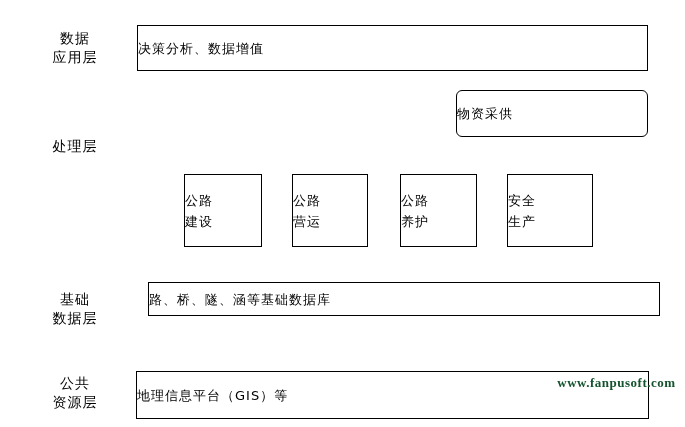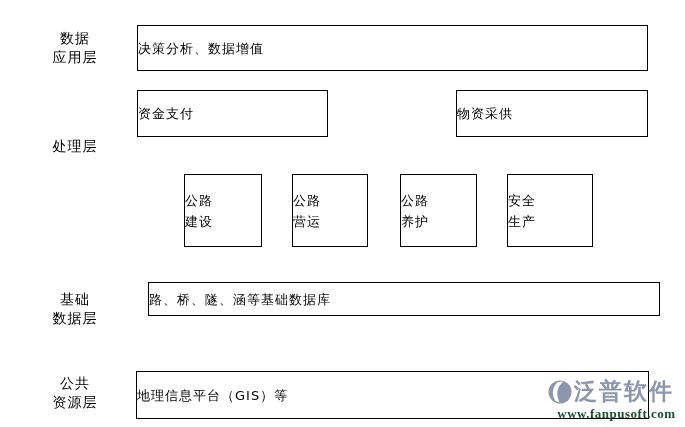--- a/index.html
+++ b/index.html
@@ -37,21 +37,21 @@
     justify-content: center;
     font-size: 13px;
     line-height: 21px;
     color: #000000;
     text-align: center;
     letter-spacing: 1px;
   }
 
   .box-decision   { left: 137px; top:  25px; width: 511px; height: 46px; }
   .box-payment    { left: 137px; top:  90px; width: 191px; height: 47px; }
-  .box-materials  { left: 456px; top:  90px; width: 192px; height: 47px; }
+  .box-materials  { left: 456px; top:  90px; width: 192px; height: 47px; border-radius: 6px; }
   .box-construction { left: 184px; top: 174px; width: 78px; height: 73px; }
   .box-operation    { left: 292px; top: 174px; width: 76px; height: 73px; }
   .box-maintenance  { left: 400px; top: 174px; width: 77px; height: 73px; }
   .box-safety       { left: 507px; top: 174px; width: 86px; height: 73px; }
   .box-database   { left: 148px; top: 282px; width: 512px; height: 34px; }
   .box-gis        { left: 136px; top: 371px; width: 513px; height: 48px; }
 
   .label-data-application { top:  29px; }
   .label-business         { top: 137px; }
   .label-basic-data       { top: 290px; }
@@ -109,23 +109,20 @@
   </div>
   <div class="layer-label label-public-resource">
     <div>公共</div>
     <div>资源层</div>
   </div>
 
   <div class="box box-decision">
     <span>决策分析、数据增值</span>
   </div>
 
-  <div class="box box-payment">
-    <span>资金支付</span>
-  </div>
   <div class="box box-materials">
     <span>物资采供</span>
   </div>
 
   <div class="box box-construction">
     <span>公路</span>
     <span>建设</span>
   </div>
   <div class="box box-operation">
     <span>公路</span>
@@ -142,25 +139,16 @@
 
   <div class="box box-database">
     <span>路、桥、隧、涵等基础数据库</span>
   </div>
 
   <div class="box box-gis">
     <span>地理信息平台（GIS）等</span>
   </div>
 
   <div class="logo">
-    <div class="logo-row">
-      <span class="logo-mark">
-        <svg width="24" height="24" viewBox="0 0 24 24">
-          <circle cx="12" cy="12" r="11.5" fill="#8c96af"></circle>
-          <path d="M15.5 1.5 C9 6.5 7.5 13.5 11.5 22.5 L7.5 21 C3 14.5 4.5 6.5 10 2 Z" fill="#ffffff"></path>
-        </svg>
-      </span>
-      <span class="logo-name" style="color:#8c96af;">泛普软件</span>
-    </div>
     <div class="logo-url" style="color:#14532d;">www.fanpusoft.com</div>
   </div>
 
 </div>
 
 </body></html>

